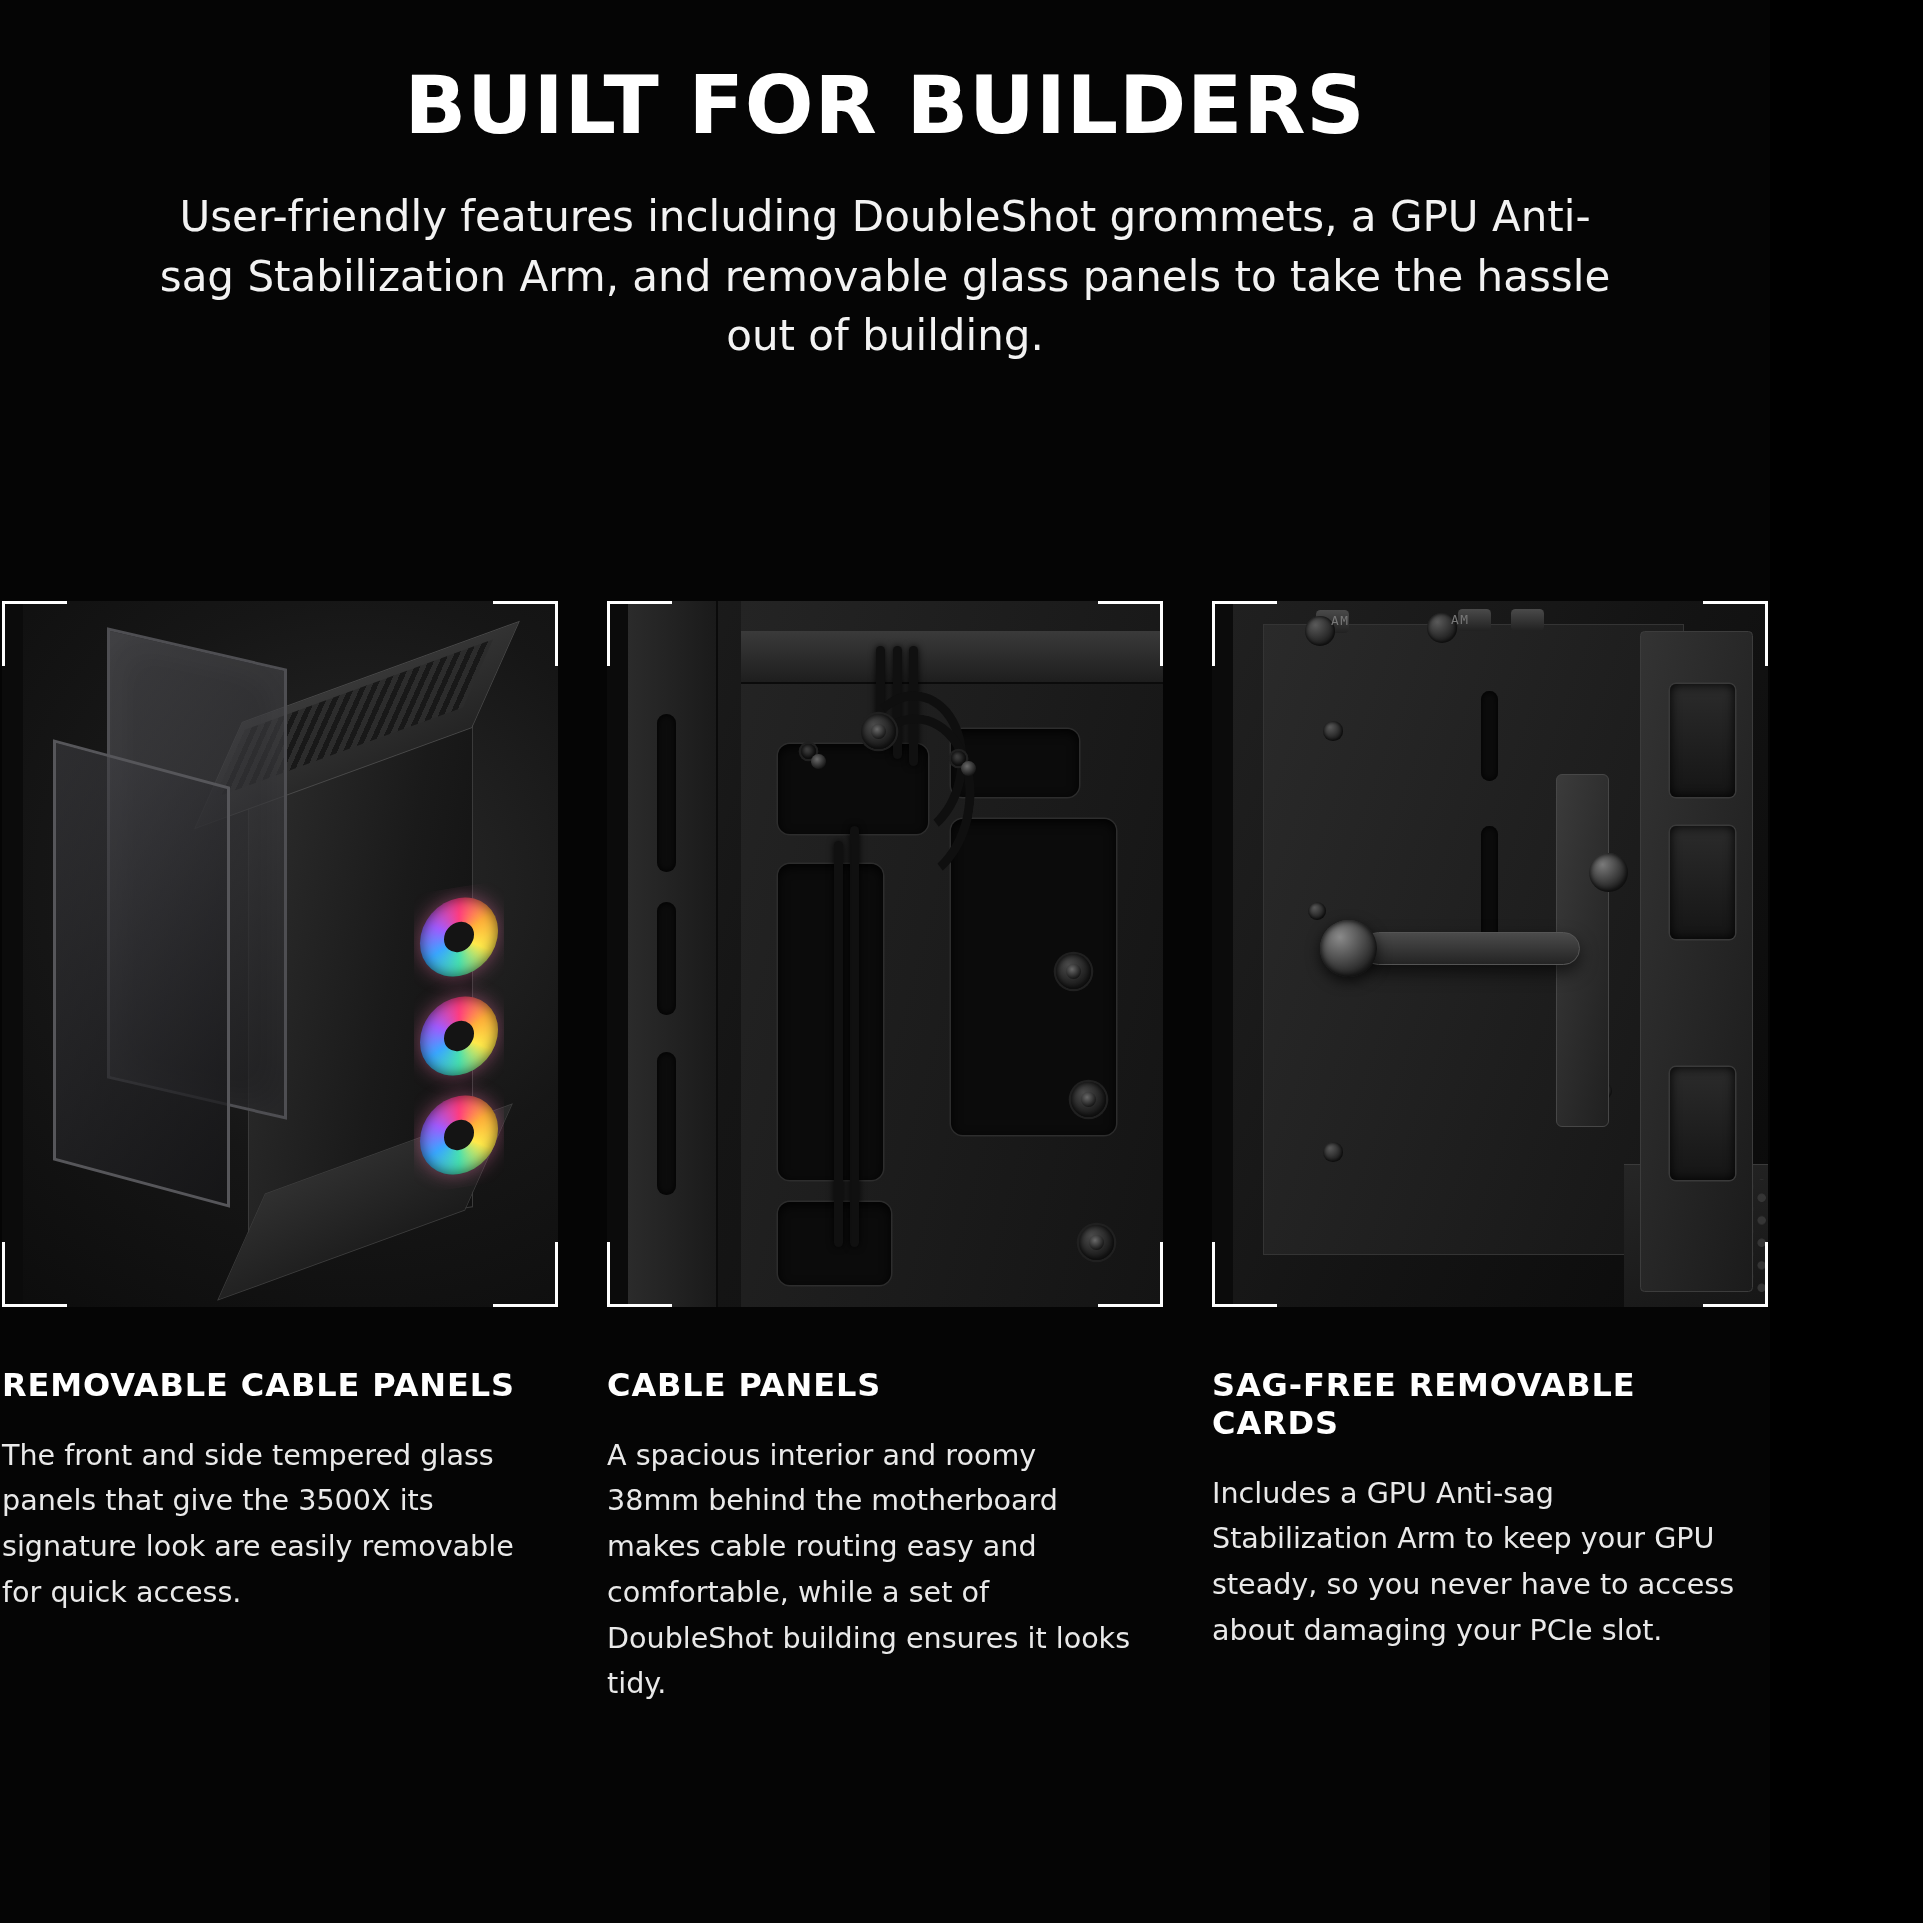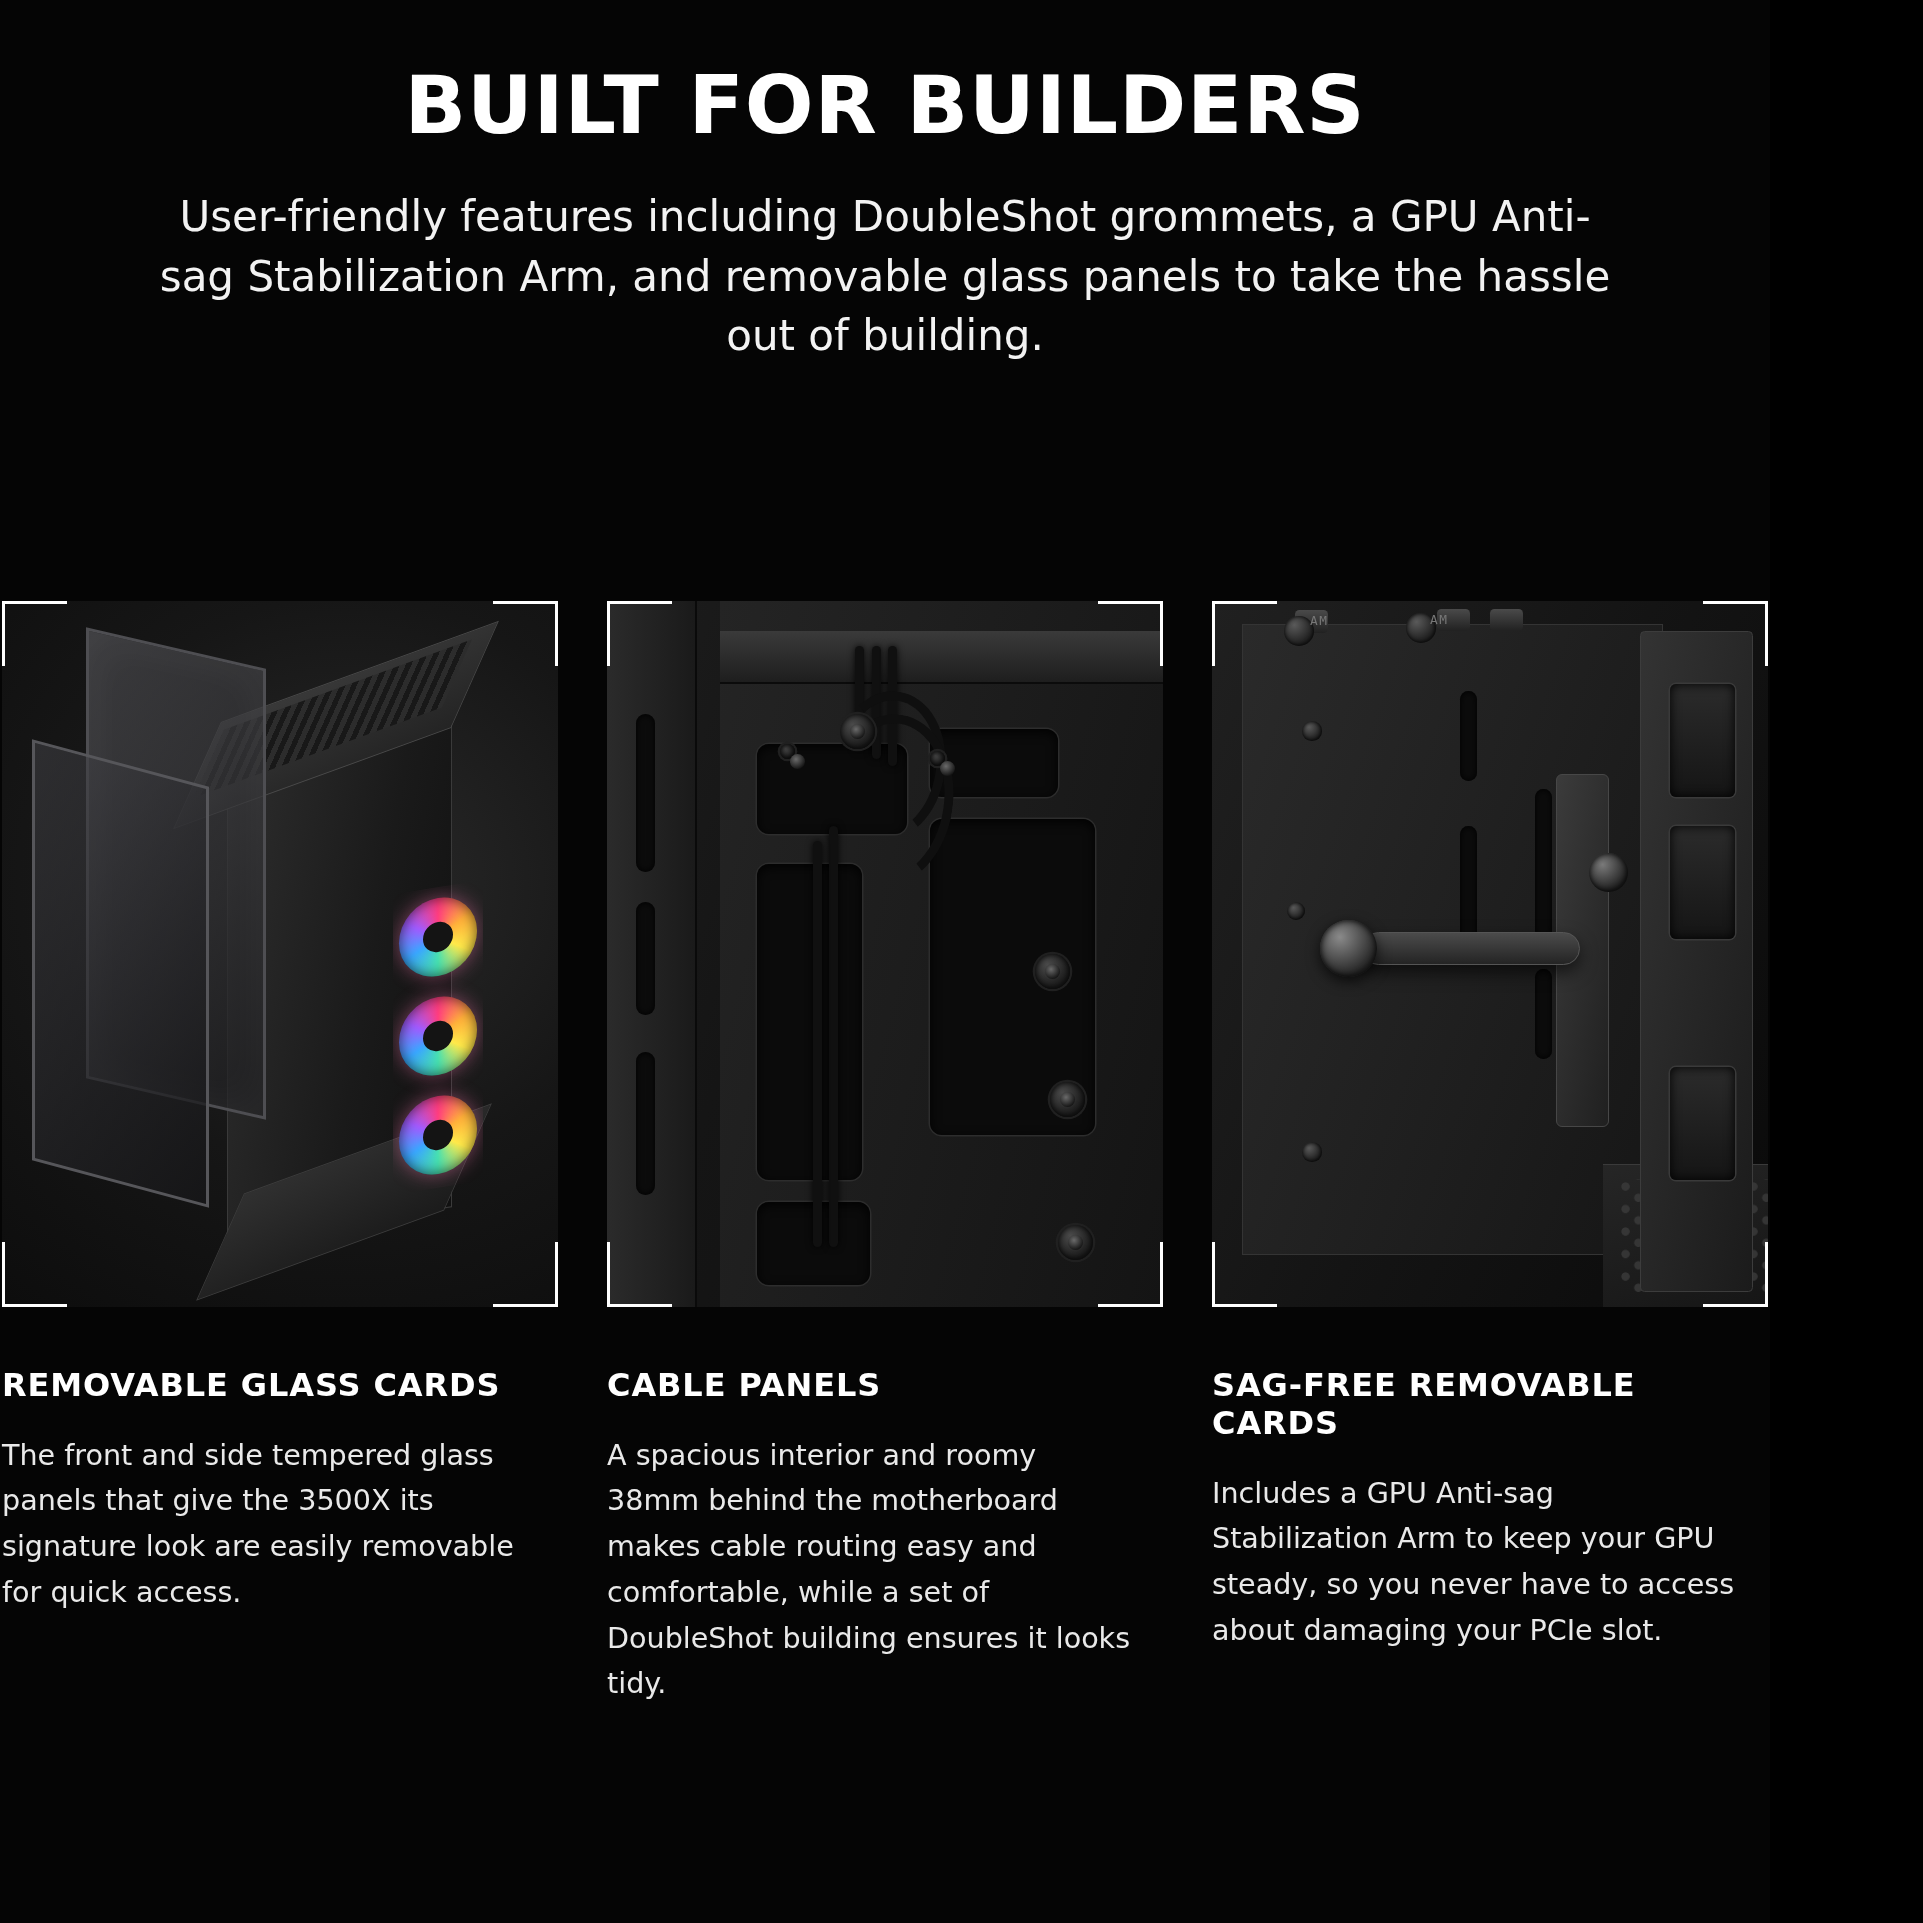--- a/index.html
+++ b/index.html
@@ -61,20 +61,21 @@
     position: relative;
     width: 556px;
     height: 706px;
     overflow: hidden;
     background: #0b0b0b;
   }
   .shot .inner {
     position: absolute;
     inset: 0;
     overflow: hidden;
+    margin-left: 21px;
   }
   .bracket {
     position: absolute;
     width: 65px;
     height: 65px;
     border: 3.8px solid #ffffff;
     pointer-events: none;
   }
   .bracket.tl { top: 0; left: 0; border-right: none; border-bottom: none; }
   .bracket.tr { top: 0; right: 0; border-left: none; border-bottom: none; }
@@ -300,21 +301,21 @@
               </div>
           </div>
           <div class="glass-front"></div>
           <div class="glass-side"></div>
         </div>
         <span class="bracket tl"></span>
         <span class="bracket tr"></span>
         <span class="bracket bl"></span>
         <span class="bracket br"></span>
       </div>
-      <div class="card-title">REMOVABLE GLASS CARDS</div>
+      <div class="card-title">REMOVABLE CABLE PANELS</div>
       <div class="card-body">The front and side tempered glass panels that give the 3500X its signature look are easily removable for quick access.</div>
     </div>
 
     <div class="card">
       <div class="shot s2">
         <div class="inner">
           <div class="s2-bg"></div>
           <div class="panel"></div>
           <div class="rail-left"></div>
           <div class="slot" style="top:113px;height:158px"></div>

